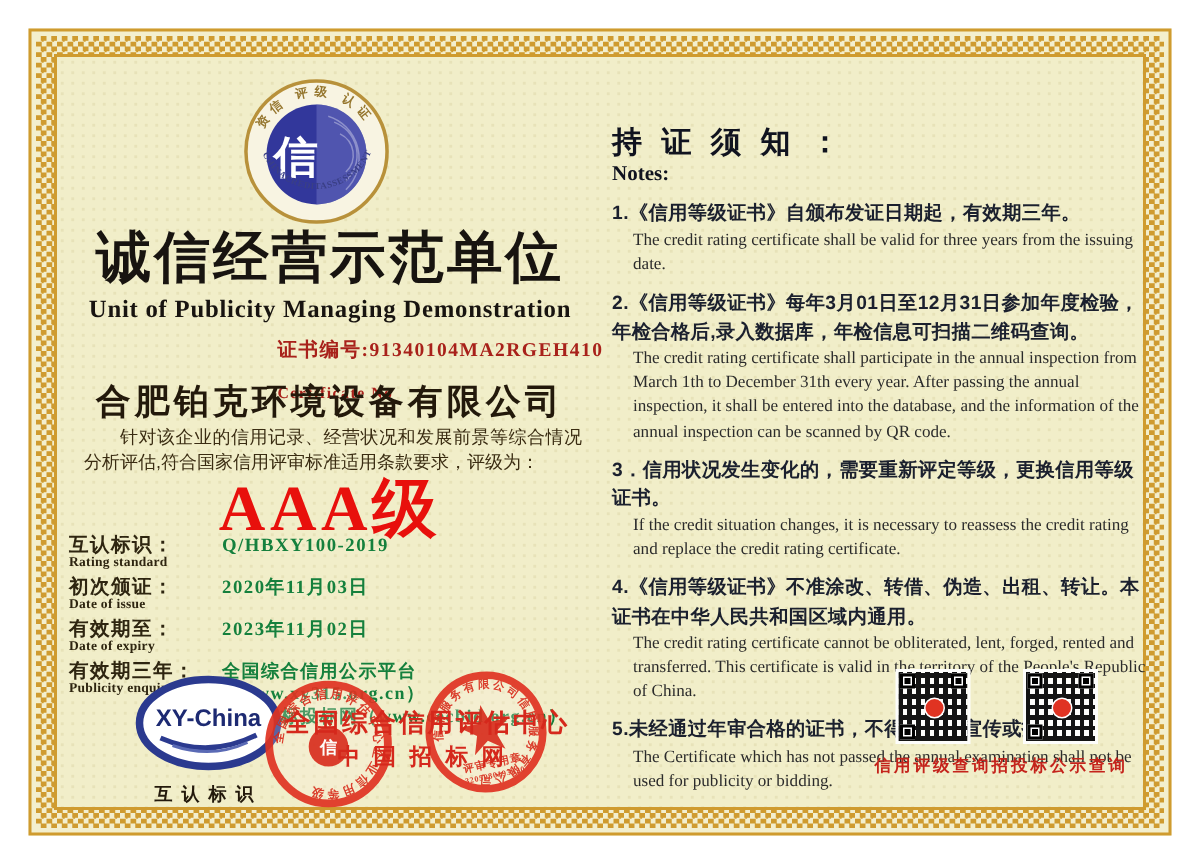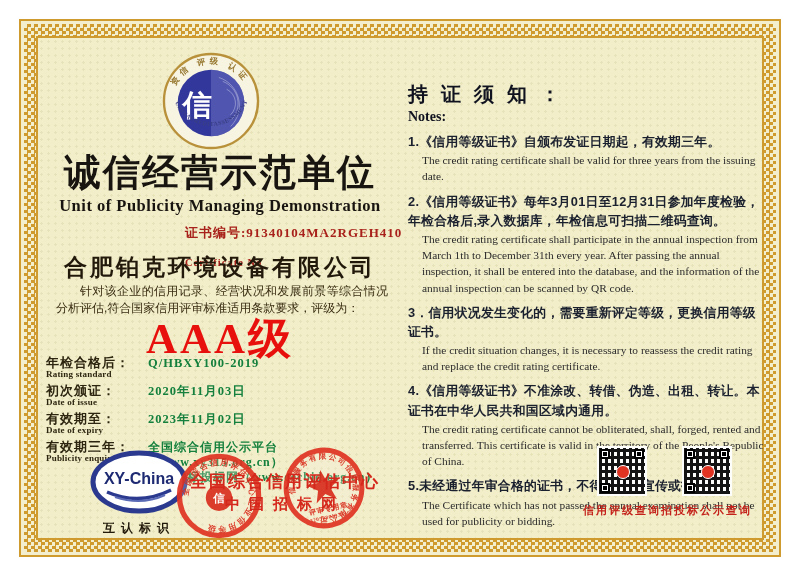--- a/index.html
+++ b/index.html
@@ -117,21 +117,21 @@
 
   <div class="company">合肥铂克环境设备有限公司</div>
 
   <div class="statement">针对该企业的信用记录、经营状况和发展前景等综合情况分析评估,符合国家信用评审标准适用条款要求，评级为：</div>
 
   <div class="grade">AAA级</div>
 
   <div class="fields">
     <div class="field-row">
       <div class="field-label">
-        <div class="zh">年检合格后：</div>
+        <div class="zh">互认标识：</div>
         <div class="en">Rating standard</div>
       </div>
       <div class="field-value">Q/HBXY100-2019</div>
     </div>
     <div class="field-row">
       <div class="field-label">
         <div class="zh">初次颁证：</div>
         <div class="en">Date of issue</div>
       </div>
       <div class="field-value">2020年11月03日</div>
@@ -206,21 +206,21 @@
     <div class="note-item">
       <div class="note-zh">2.《信用等级证书》每年3月01日至12月31日参加年度检验，年检合格后,录入数据库，年检信息可扫描二维码查询。</div>
       <div class="note-en">The credit rating certificate shall participate in the annual inspection from March 1th to December 31th every year. After passing the annual inspection, it shall be entered into the database, and the information of the annual inspection can be scanned by QR code.</div>
     </div>
     <div class="note-item">
       <div class="note-zh">3．信用状况发生变化的，需要重新评定等级，更换信用等级证书。</div>
       <div class="note-en">If the credit situation changes, it is necessary to reassess the credit rating and replace the credit rating certificate.</div>
     </div>
     <div class="note-item">
       <div class="note-zh">4.《信用等级证书》不准涂改、转借、伪造、出租、转让。本证书在中华人民共和国区域内通用。</div>
-      <div class="note-en">The credit rating certificate cannot be obliterated, shall, forged, rented and transferred. This certificate is valid in the territory of the People's Republic of China.</div>
+      <div class="note-en">The credit rating certificate cannot be obliterated, lent, forged, rented and transferred. This certificate is valid in the territory of the People's Republic of China.</div>
     </div>
     <div class="note-item">
       <div class="note-zh">5.未经通过年审合格的证书，不得使用于宣传或招投标。</div>
       <div class="note-en">The Certificate which has not passed the annual examination shall not be used for publicity or bidding.</div>
     </div>
   </div>
 
   <div class="qr-area">
     <div class="qr-col">
       <div class="qr">

